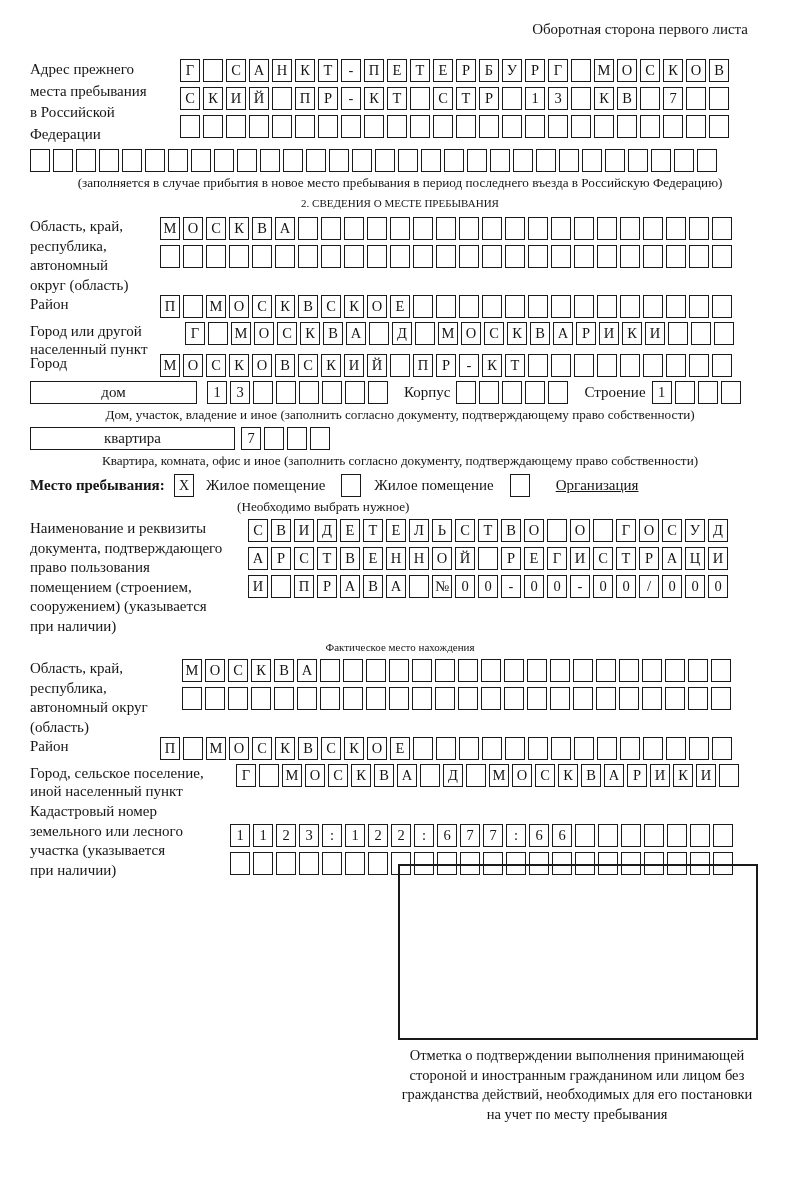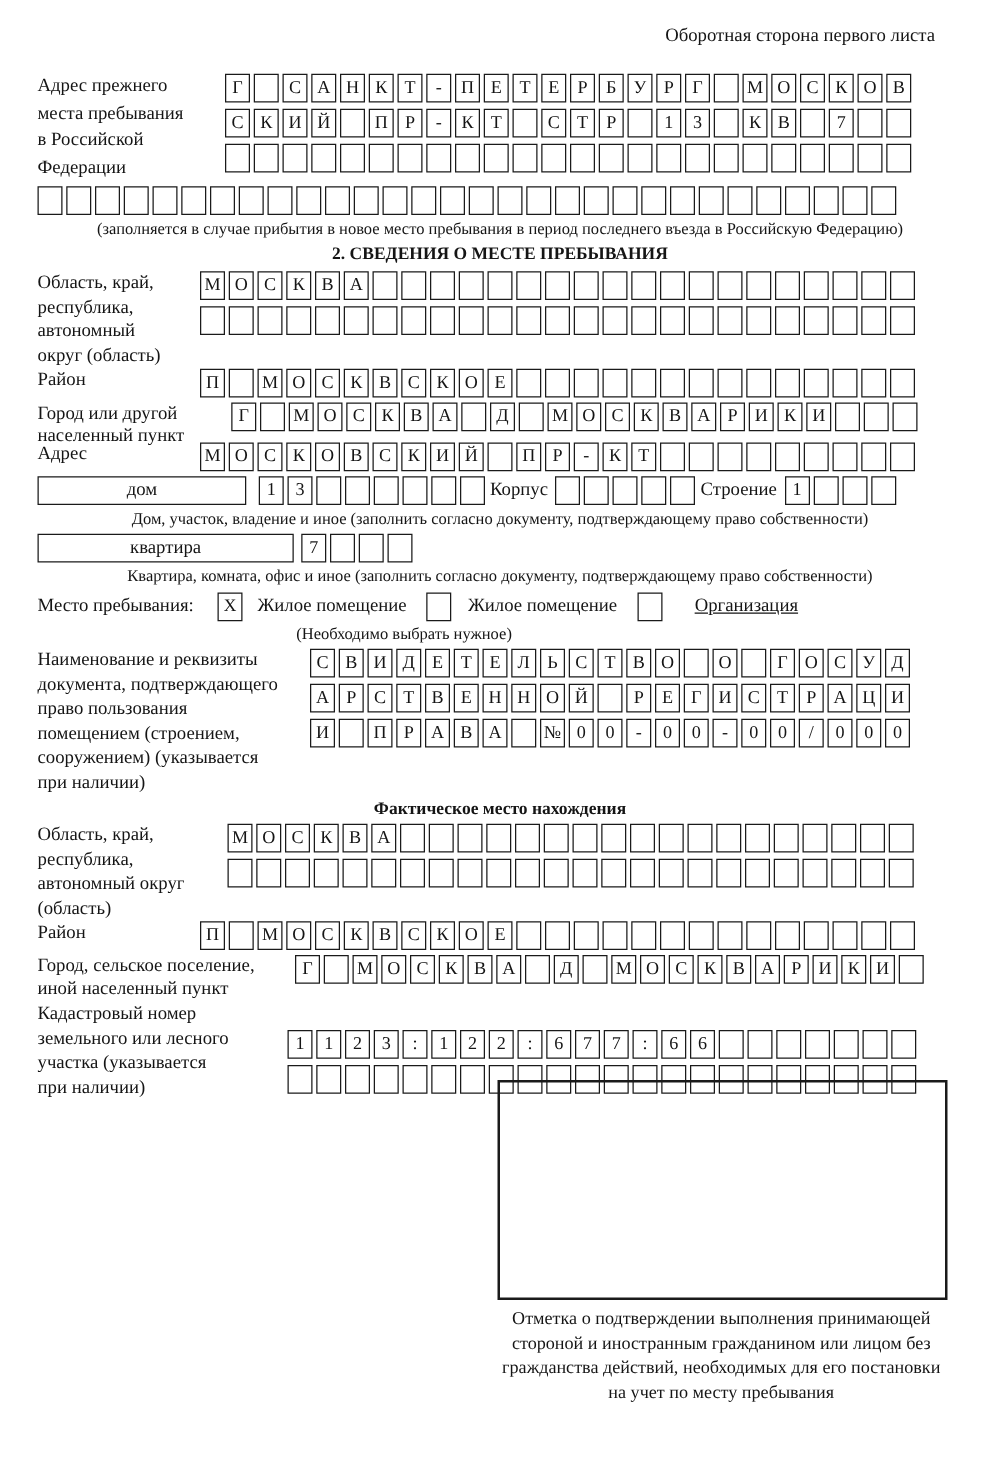--- a/index.html
+++ b/index.html
@@ -12,36 +12,36 @@
   .lh18{line-height:18px;}
   .w150{width:150px;} .w130{width:130px;} .w155{width:155px;} .w218{width:218px;}
   .w152{width:152px;} .w206{width:206px;} .w200{width:200px;}
   .cellcol{flex:0 0 auto;}
   .cellcol > .cells{margin-bottom:5px;}
   .cellcol > .cells:last-child{margin-bottom:0;}
   .cells{display:flex;gap:3px;}
   .cell{box-sizing:content-box;width:18px;height:21px;border:1.5px solid #1a1a1a;display:flex;align-items:center;justify-content:center;font-size:14.5px;line-height:21px;}
   .note{font-size:13.2px;line-height:16px;white-space:pre-line;}
   .tc{text-align:center;}
-  .title{font-size:14px;font-weight:bold;text-align:center;line-height:19px;}
+  .title{font-size:11px;font-weight:normal;text-align:center;line-height:19px;}
   .widecell{box-sizing:content-box;height:21px;border:1.5px solid #1a1a1a;display:flex;align-items:center;justify-content:center;font-size:15px;flex:0 0 auto;}
   .w165{width:165px;} .w203{width:203px;}
   .domrow{display:flex;align-items:center;}
   .inlbl{font-size:15px;flex:0 0 auto;}
   .checkrow{display:flex;align-items:center;}
-  .clabel{font-size:15px;width:144px;flex:0 0 auto;}
+  .clabel{font-size:15px;width:144px;flex:0 0 auto;font-weight:bold;}
   .cb{box-sizing:content-box;width:18px;height:21px;border:1.6px solid #1a1a1a;display:flex;align-items:center;justify-content:center;font-size:14px;flex:0 0 auto;}
   .copt{font-size:15px;flex:0 0 auto;}
   .lawnote{font-size:13.4px;line-height:20px;text-align:center;white-space:pre-line;}
   .stampbox{box-sizing:border-box;width:360px;height:176px;border:2px solid #1a1a1a;margin-left:368px;}
   .caption{width:430px;margin-left:332px;text-align:center;font-size:14.5px;line-height:19.5px;white-space:pre-line;font-family:Liberation Serif, serif;}
   .mt0{margin-top:0;} .mt2{margin-top:2px;} .mt3{margin-top:3px;text-align:center;}
   .mt4{margin-top:4px;} .mt5{margin-top:5px;} .mt21{margin-top:21px;}
   .mb-4{margin-bottom:-4px;}
-  .ml10{margin-left:10px;} .ml8{margin-left:4px;} .ml6{margin-left:6px;}
+  .ml10{margin-left:10px;} .ml8{margin-left:16px;} .ml6{margin-left:6px;}
   .ml12{margin-left:12px;} .ml16{margin-left:16px;} .ml13{margin-left:13px;} .ml26{margin-left:26px;text-decoration:underline;}
   .padnote{padding-left:207px;}
   .cadcells{margin-top:22px;}
   .stamp-mt{margin-top:-16px;}
   .cap-mt{margin-top:6px;}
 </style>
 </head>
 <body>
 
 <div class="page">
@@ -289,21 +289,21 @@
         <span class="cell">И</span>
         <span class="cell">К</span>
         <span class="cell">И</span>
         <span class="cell"></span>
         <span class="cell"></span>
         <span class="cell"></span>
       </div>
   </div>
 
   <div class="frow mt0">
-    <div class="flabel w130">Адрес</div>
+    <div class="flabel w130">Город</div>
     <div class="cells">
         <span class="cell">М</span>
         <span class="cell">О</span>
         <span class="cell">С</span>
         <span class="cell">К</span>
         <span class="cell">О</span>
         <span class="cell">В</span>
         <span class="cell">С</span>
         <span class="cell">К</span>
         <span class="cell">И</span>

